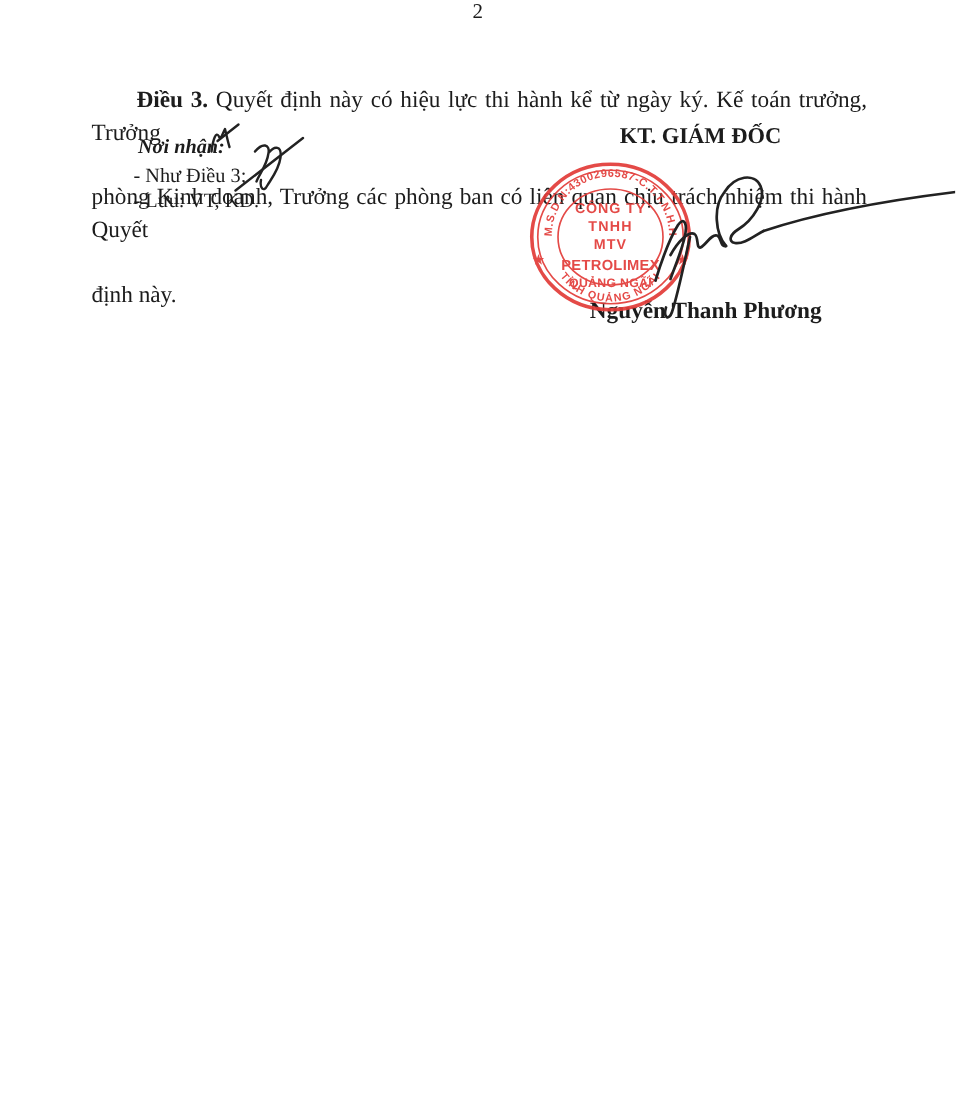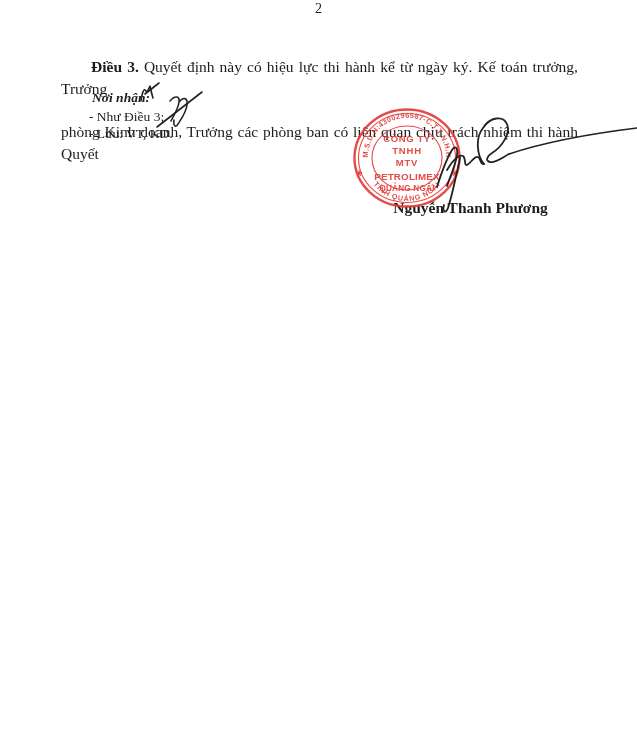--- a/index.html
+++ b/index.html
@@ -31,29 +31,31 @@
 </head>
 <body>
 
 <div class="page">
 
   <div class="page-number">2</div>
 
   <div class="article">
     <div class="ln ln-just ln-first"><b>Điều 3.</b><span> Quyết định này có hiệu lực thi hành kể từ ngày ký. Kế toán trưởng, Trưởng</span></div>
     <div class="ln ln-just">phòng Kinh doanh, Trưởng các phòng ban có liên quan chịu trách nhiệm thi hành Quyết</div>
+    <div class="ln">định này.</div>
   </div>
 
   <div class="recipients">
     <div class="recipients-heading">Nơi nhận:</div>
     <div>- Như Điều 3;</div>
     <div>- Lưu: VT, KD.</div>
   </div>
 
   <div class="sig-titles">
+    <div>KT. GIÁM ĐỐC</div>
   </div>
 
   <div class="signer-name">Nguyễn Thanh Phương</div>
 
   <svg class="overlay" width="637" height="736" viewBox="0 0 637 736">
 
     <defs>
       <path id="arcTop" d="M372,174 A39,39 0 1 1 442,174"></path>
       <path id="arcBottom" d="M374,185 A42,42 0 0 0 440,185"></path>
     </defs>

